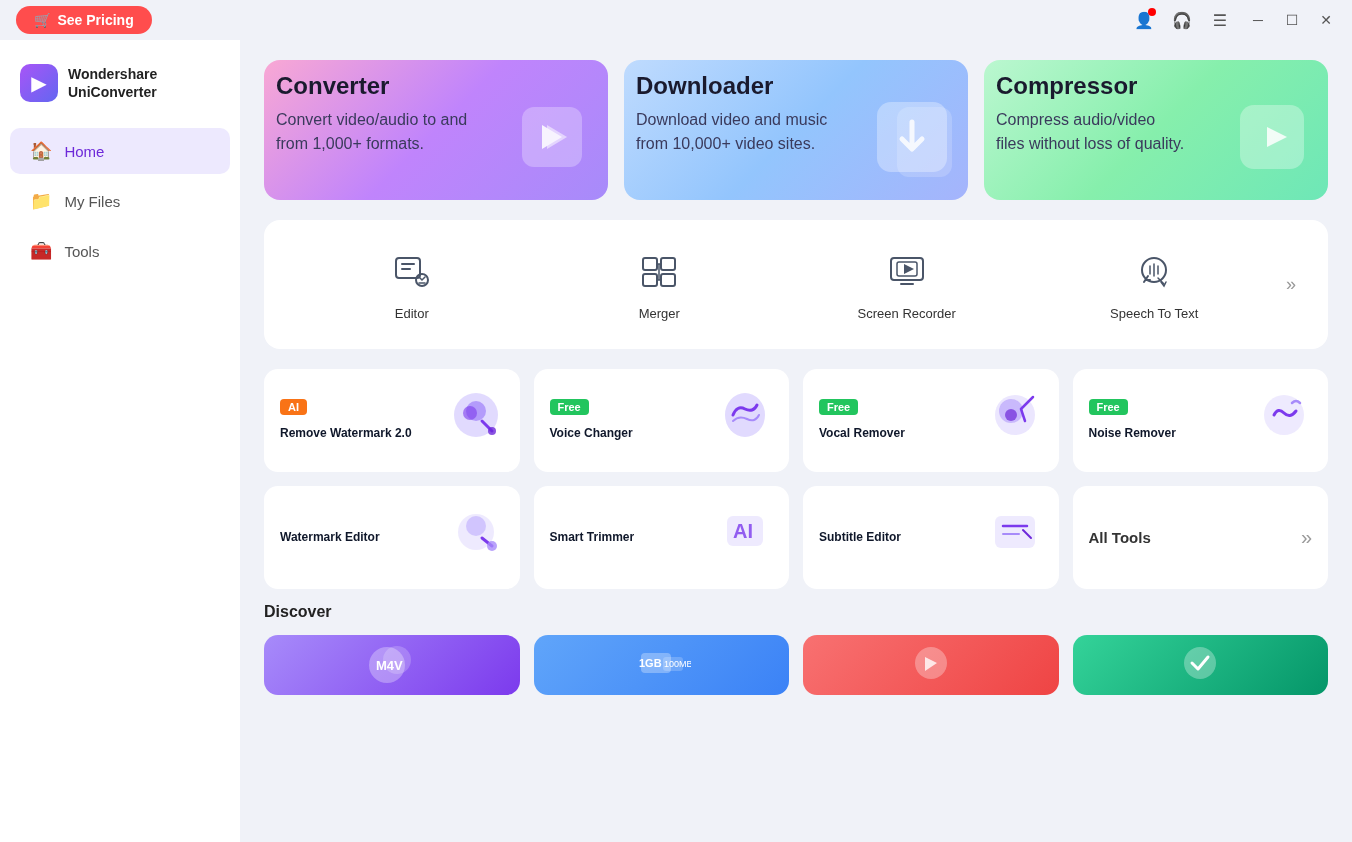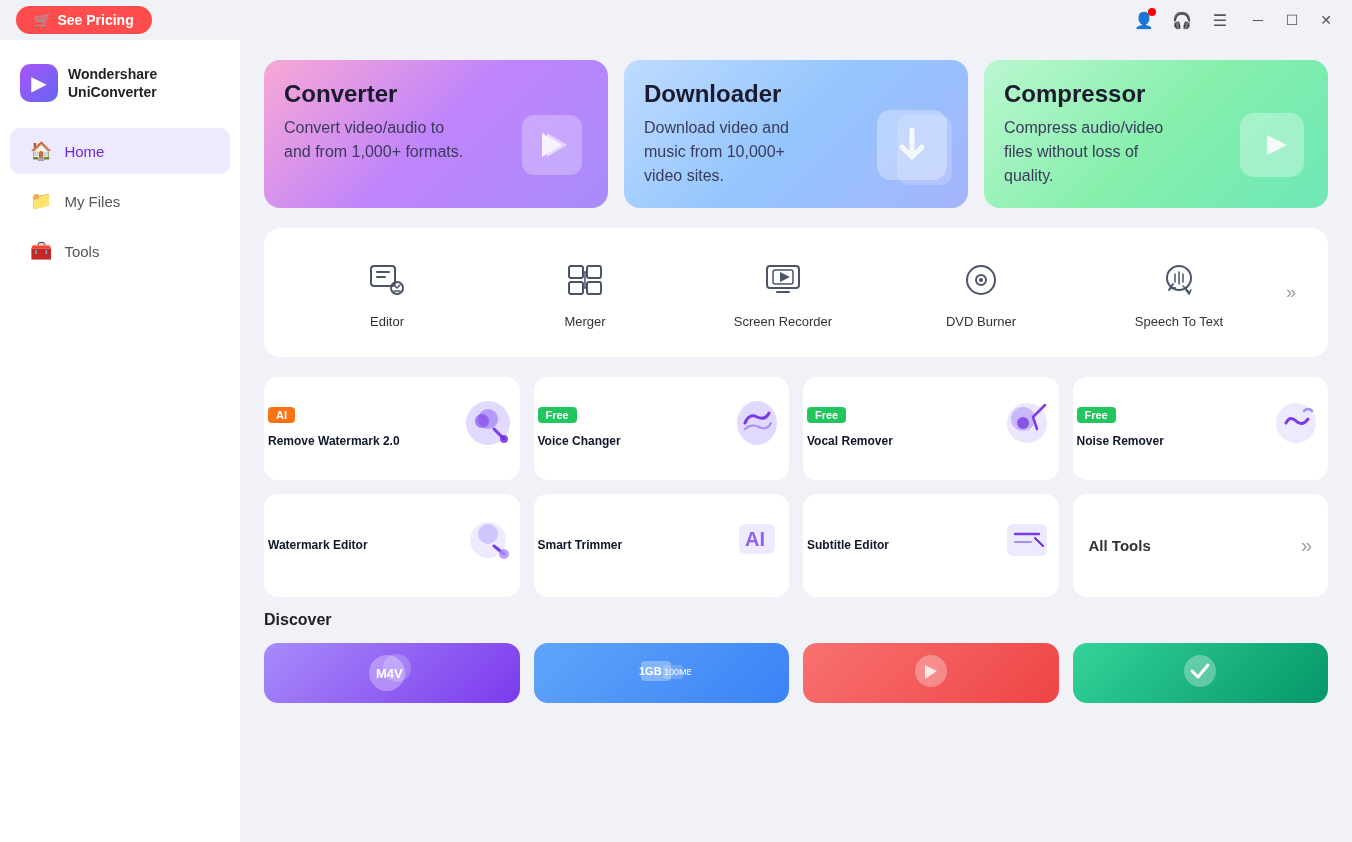--- a/index.html
+++ b/index.html
@@ -125,21 +125,21 @@
 
     
     .feature-cards {
       display: grid;
       grid-template-columns: 1fr 1fr 1fr;
       gap: 16px;
       margin-bottom: 20px;
     }
     .feature-card {
       border-radius: 16px;
-      padding: 20px;
+      padding: 12px;
       cursor: pointer;
       position: relative;
       overflow: hidden;
       min-height: 140px;
     }
     .feature-card.converter { background: linear-gradient(135deg, #f9a8d4, #c084fc, #a78bfa); }
     .feature-card.downloader { background: linear-gradient(135deg, #bfdbfe, #93c5fd, #a5b4fc); }
     .feature-card.compressor { background: linear-gradient(135deg, #bbf7d0, #86efac, #6ee7b7); }
     .feature-card-title { font-size: 24px; font-weight: 700; color: #1a1a2e; margin-bottom: 8px; }
     .feature-card-desc { font-size: 16px; color: #3a3a5c; line-height: 1.5; max-width: 60%; }
@@ -193,21 +193,21 @@
     }
     .ai-grid {
       display: grid;
       grid-template-columns: repeat(4, 1fr);
       gap: 14px;
       margin-bottom: 14px;
     }
     .ai-card {
       background: white;
       border-radius: 14px;
-      padding: 18px 4px;
+      padding: 18px 16px;
       cursor: pointer;
       position: relative;
       display: flex;
       align-items: center;
       justify-content: space-between;
       min-height: 90px;
     }
     .ai-card-left { display: flex; flex-direction: column; }
     .ai-card-badge {
       display: inline-block;
@@ -383,30 +383,20 @@
             <rect x="8" y="8" width="20" height="14" rx="2" stroke="#4a5568" stroke-width="1.5"></rect>
             <path d="M15 10 L25 15 L15 20 Z" fill="#4a5568"></path>
             <path d="M12 30 L24 30" stroke="#4a5568" stroke-width="2" stroke-linecap="round"></path>
           </svg>
         </div>
         <div class="tool-label">Screen Recorder</div>
       </div>
       <div class="tool-item">
         <div class="tool-icon">
           <svg width="36" height="36" viewBox="0 0 36 36" fill="none">
-            <circle cx="18" cy="18" r="14" stroke="#4a5568" stroke-width="2"></circle>
-            <circle cx="18" cy="18" r="5" stroke="#4a5568" stroke-width="2"></circle>
-            <circle cx="18" cy="18" r="2" fill="#4a5568"></circle>
-          </svg>
-        </div>
-        <div class="tool-label">DVD Burner</div>
-      </div>
-      <div class="tool-item">
-        <div class="tool-icon">
-          <svg width="36" height="36" viewBox="0 0 36 36" fill="none">
             <circle cx="18" cy="16" r="12" stroke="#4a5568" stroke-width="2"></circle>
             <path d="M12 22 L8 28" stroke="#4a5568" stroke-width="2" stroke-linecap="round"></path>
             <path d="M10 26 L14 26" stroke="#4a5568" stroke-width="2" stroke-linecap="round"></path>
             <path d="M14 12 L14 20 M18 10 L18 22 M22 12 L22 20" stroke="#4a5568" stroke-width="1.5" stroke-linecap="round"></path>
             <path d="M22 24 L28 30" stroke="#4a5568" stroke-width="1.5" stroke-linecap="round"></path>
             <path d="M25 28 L28 32 L30 28" stroke="#4a5568" stroke-width="1.5" stroke-linecap="round" fill="none"></path>
           </svg>
         </div>
         <div class="tool-label">Speech To Text</div>
       </div>

